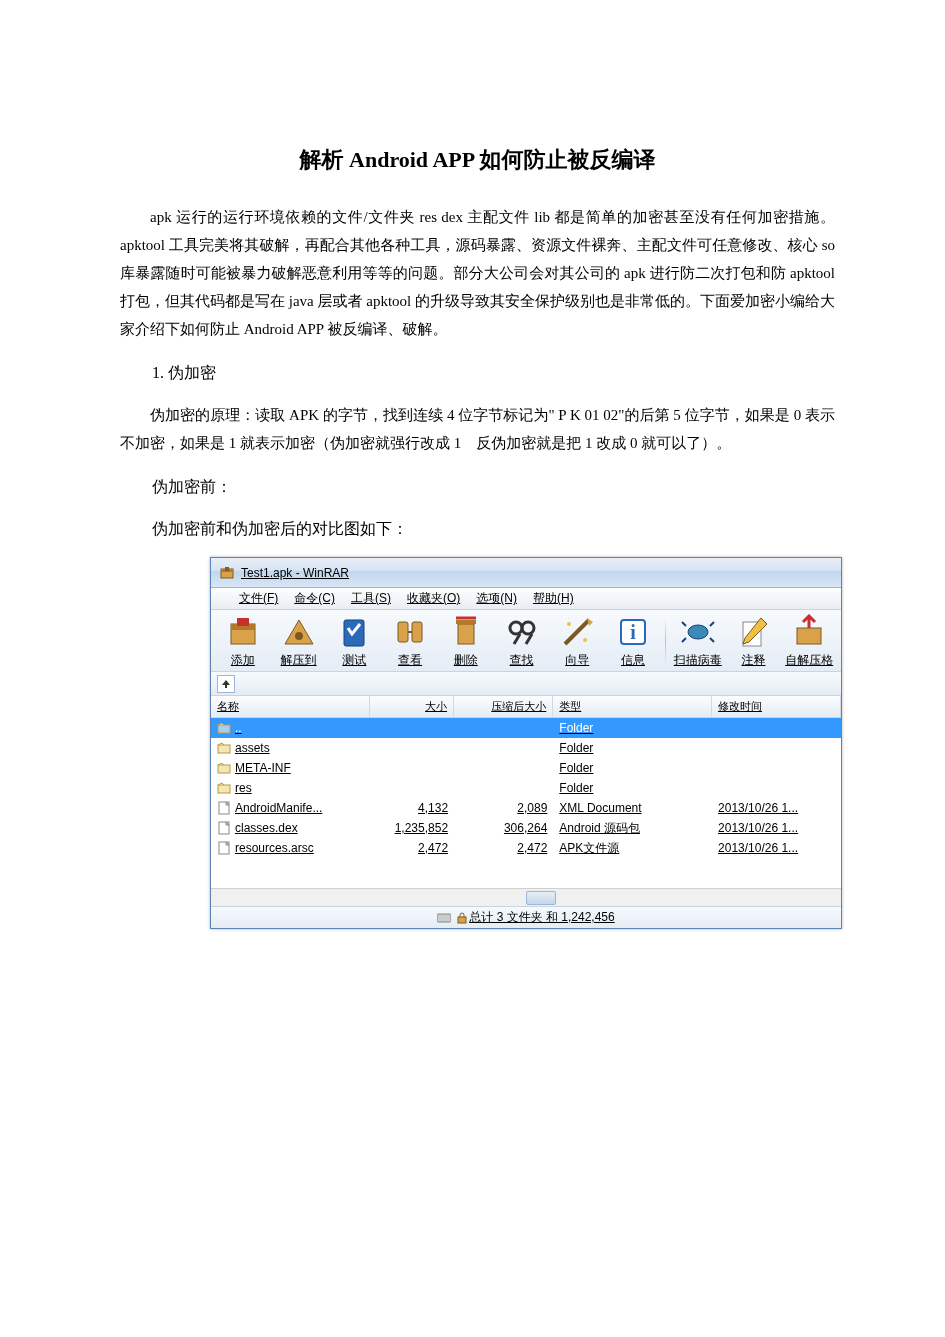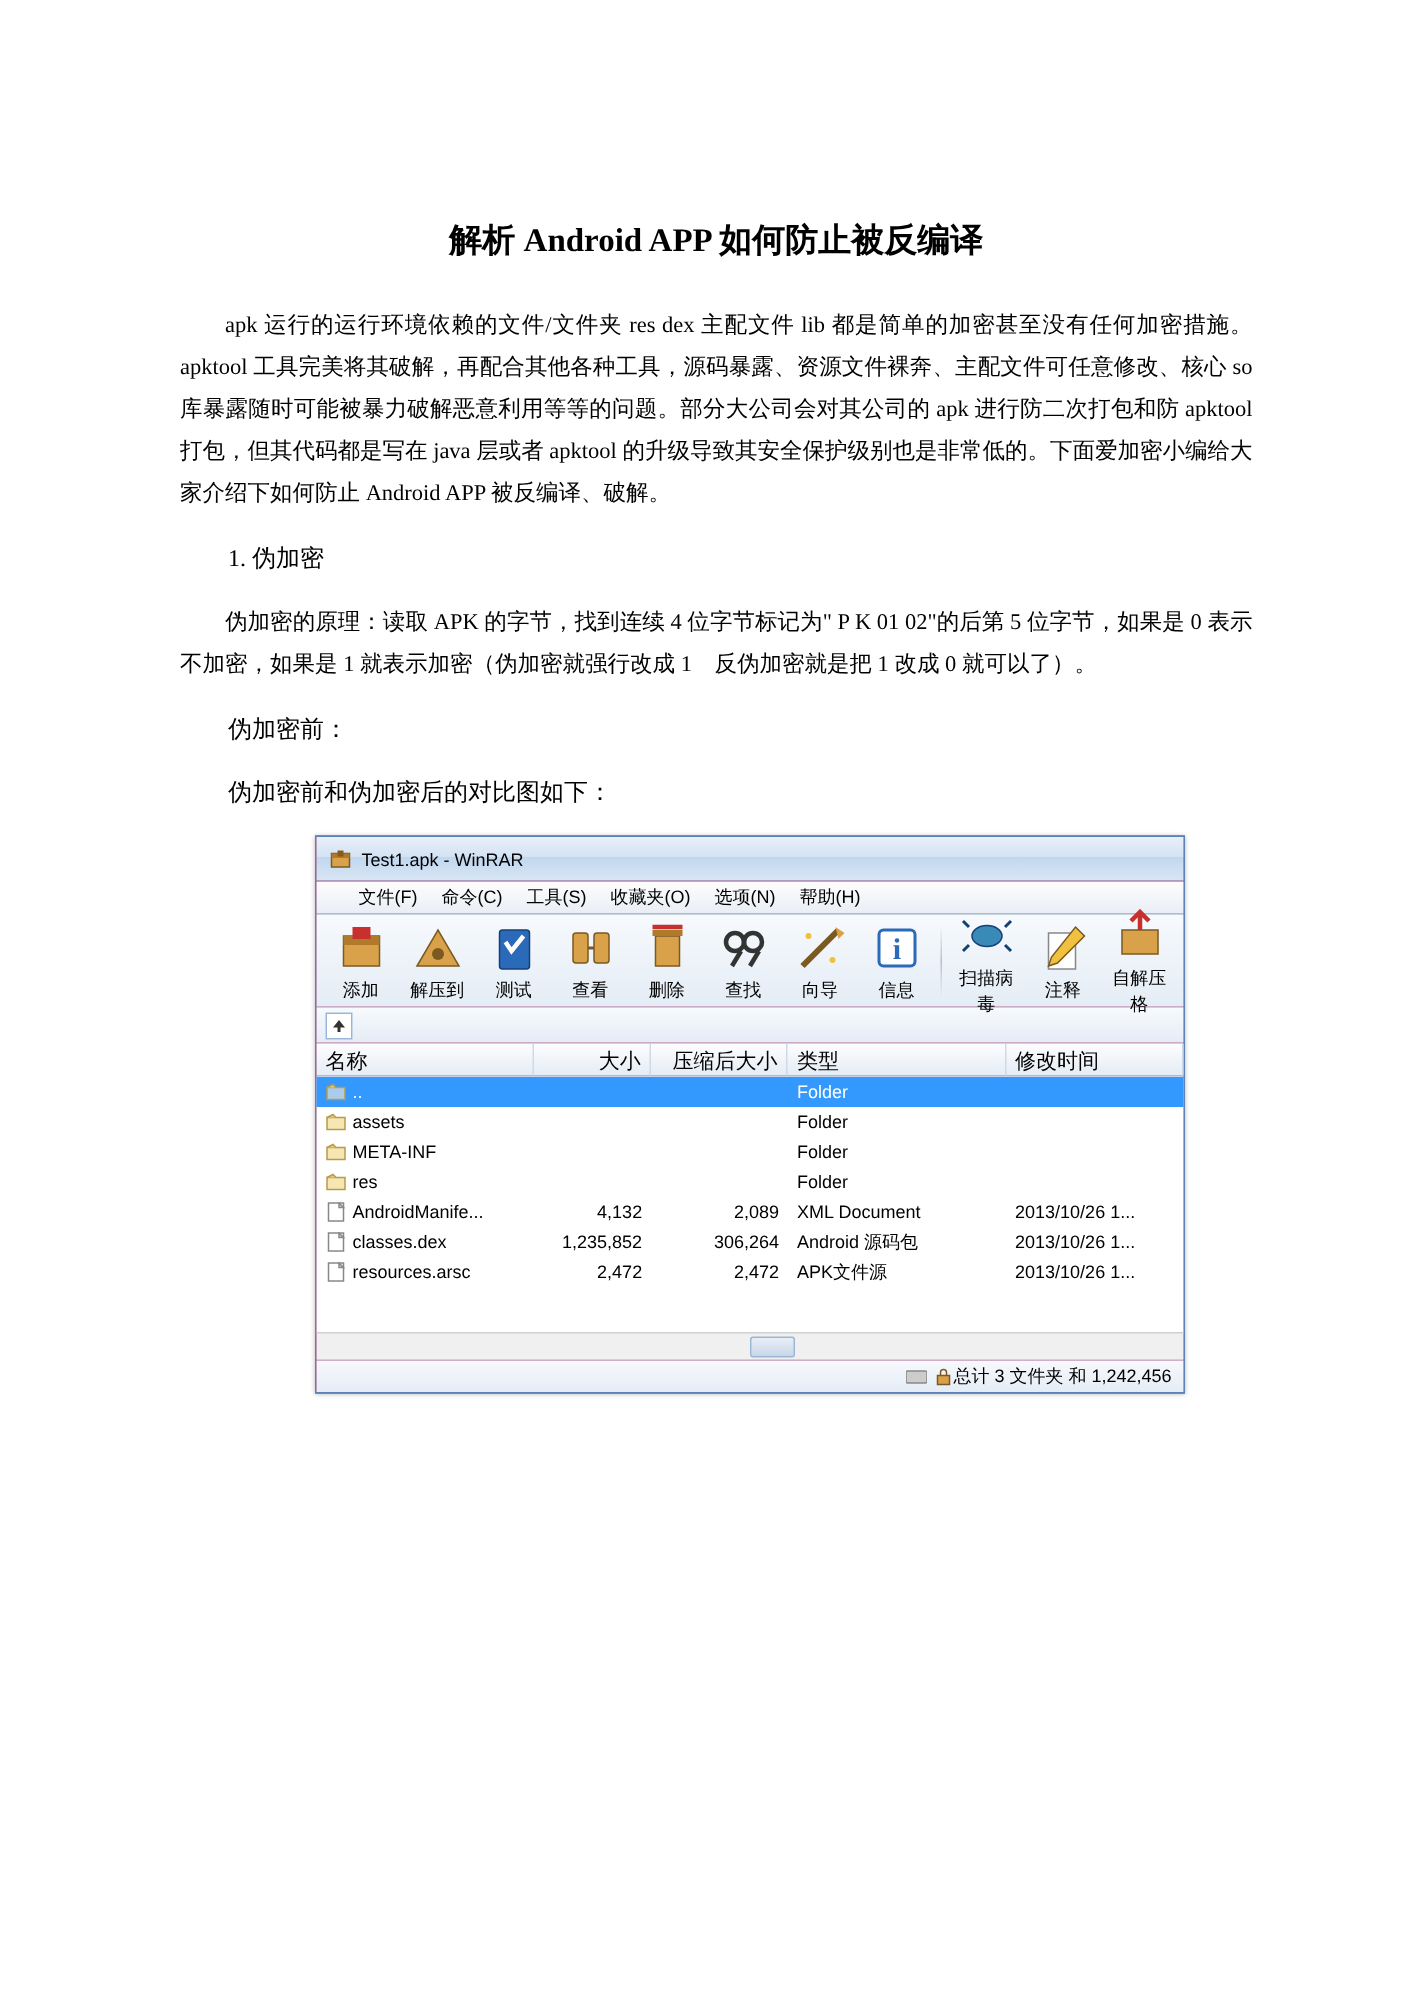--- a/index.html
+++ b/index.html
@@ -31,26 +31,27 @@
   .para-noindent {
     font-size: 16px;
     line-height: 28px;
     text-indent: 2em;
     margin-bottom: 14px;
   }
 
   
   .winrar-window {
     margin: 8px 0 0 90px;
-    width: 580px;
+    width: 632px;
     border: 1px solid #5a84b9;
-    background: #be185d;
+    background: #b91c1c;
     font-family: "Tahoma", "Microsoft YaHei", Arial, sans-serif;
     font-size: 12px;
     box-shadow: 0 0 3px rgba(0,0,0,0.3);
+    text-decoration: underline;
   }
   .titlebar {
     height: 30px;
     background: linear-gradient(to bottom, #e9eff7 0%, #d4e3f4 45%, #c1d7ee 46%, #d8e6f5 100%);
     display: flex;
     align-items: center;
     padding: 0 8px;
     border-bottom: 1px solid #9ab5d6;
   }
   .titlebar-icon {
@@ -106,21 +107,21 @@
   .up-btn {
     width:18px;height:18px;border:1px solid #9ab5d6;
     background:#fff;display:flex;align-items:center;justify-content:center;
     font-size:10px;
   }
   .list-header {
     height: 22px;
     background: linear-gradient(to bottom, #fdfdfe, #e4ecf5);
     border-bottom: 1px solid #c8d4e3;
     display: flex;
-    font-size: 14px;
+    font-size: 11px;
     color:#000;
   }
   .hcol {
     border-right: 1px solid #d0dae6;
     padding: 3px 6px;
   }
   .col-name { width: 160px; }
   .col-size { width: 85px; text-align:right; }
   .col-comp { width: 100px; text-align:right; }
   .col-type { width: 160px; }
@@ -158,21 +159,21 @@
     position:absolute; left:50%; top:2px;
     width:30px;height:14px;
     background:linear-gradient(to bottom,#e8eef6,#c8d6e8);
     border:1px solid #9ab5d6;
     border-radius:2px;
   }
   .statusbar {
     height:22px;
     background: linear-gradient(to bottom, #f7fafd, #e4ecf5);
     border-top:1px solid #c8d4e3;
-    display:flex; align-items:center; justify-content:flex-end;
+    display:flex; align-items:center; justify-content:center;
     padding:0 8px;
     font-size:12px;
   }
   .status-left { display:flex; align-items:center; gap:4px; }
 </style>
 </head>
 <body>
 
 <div class="page">
   <div class="doc-title">解析 Android APP 如何防止被反编译</div>

